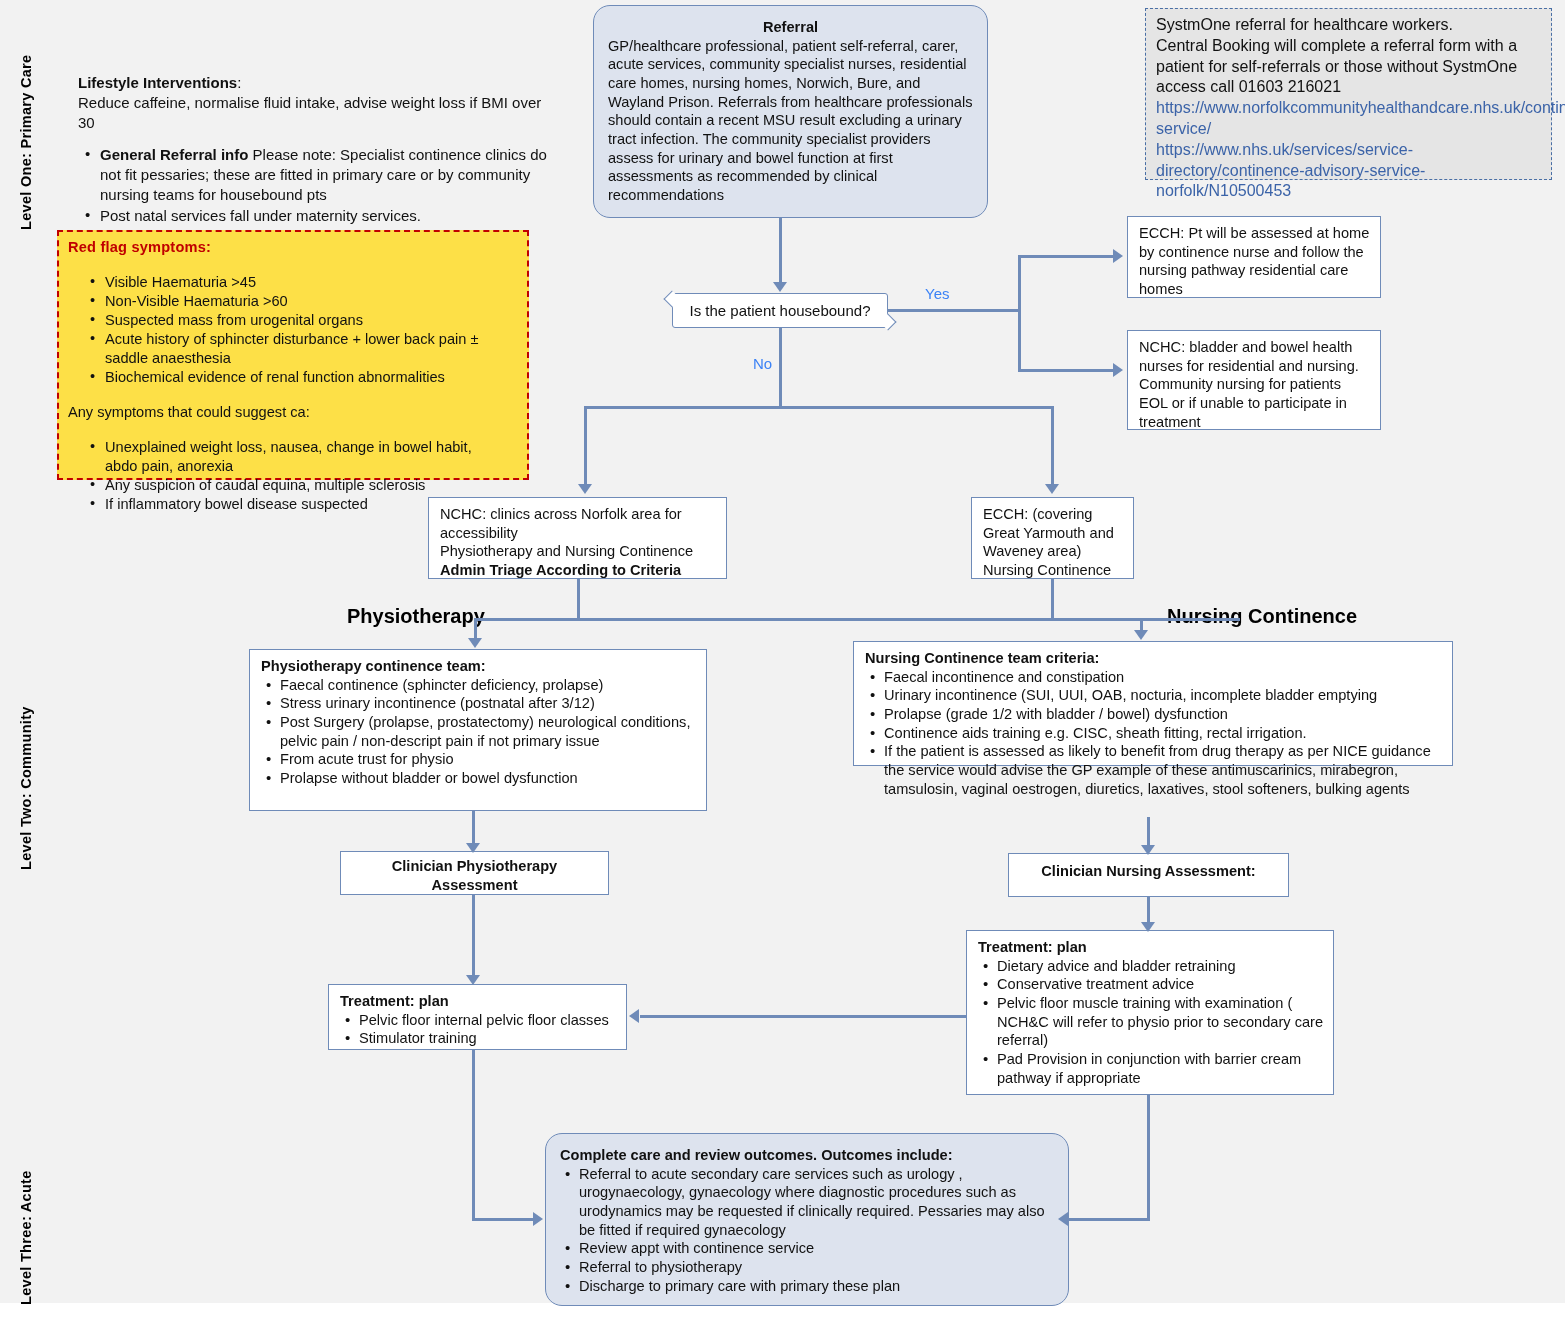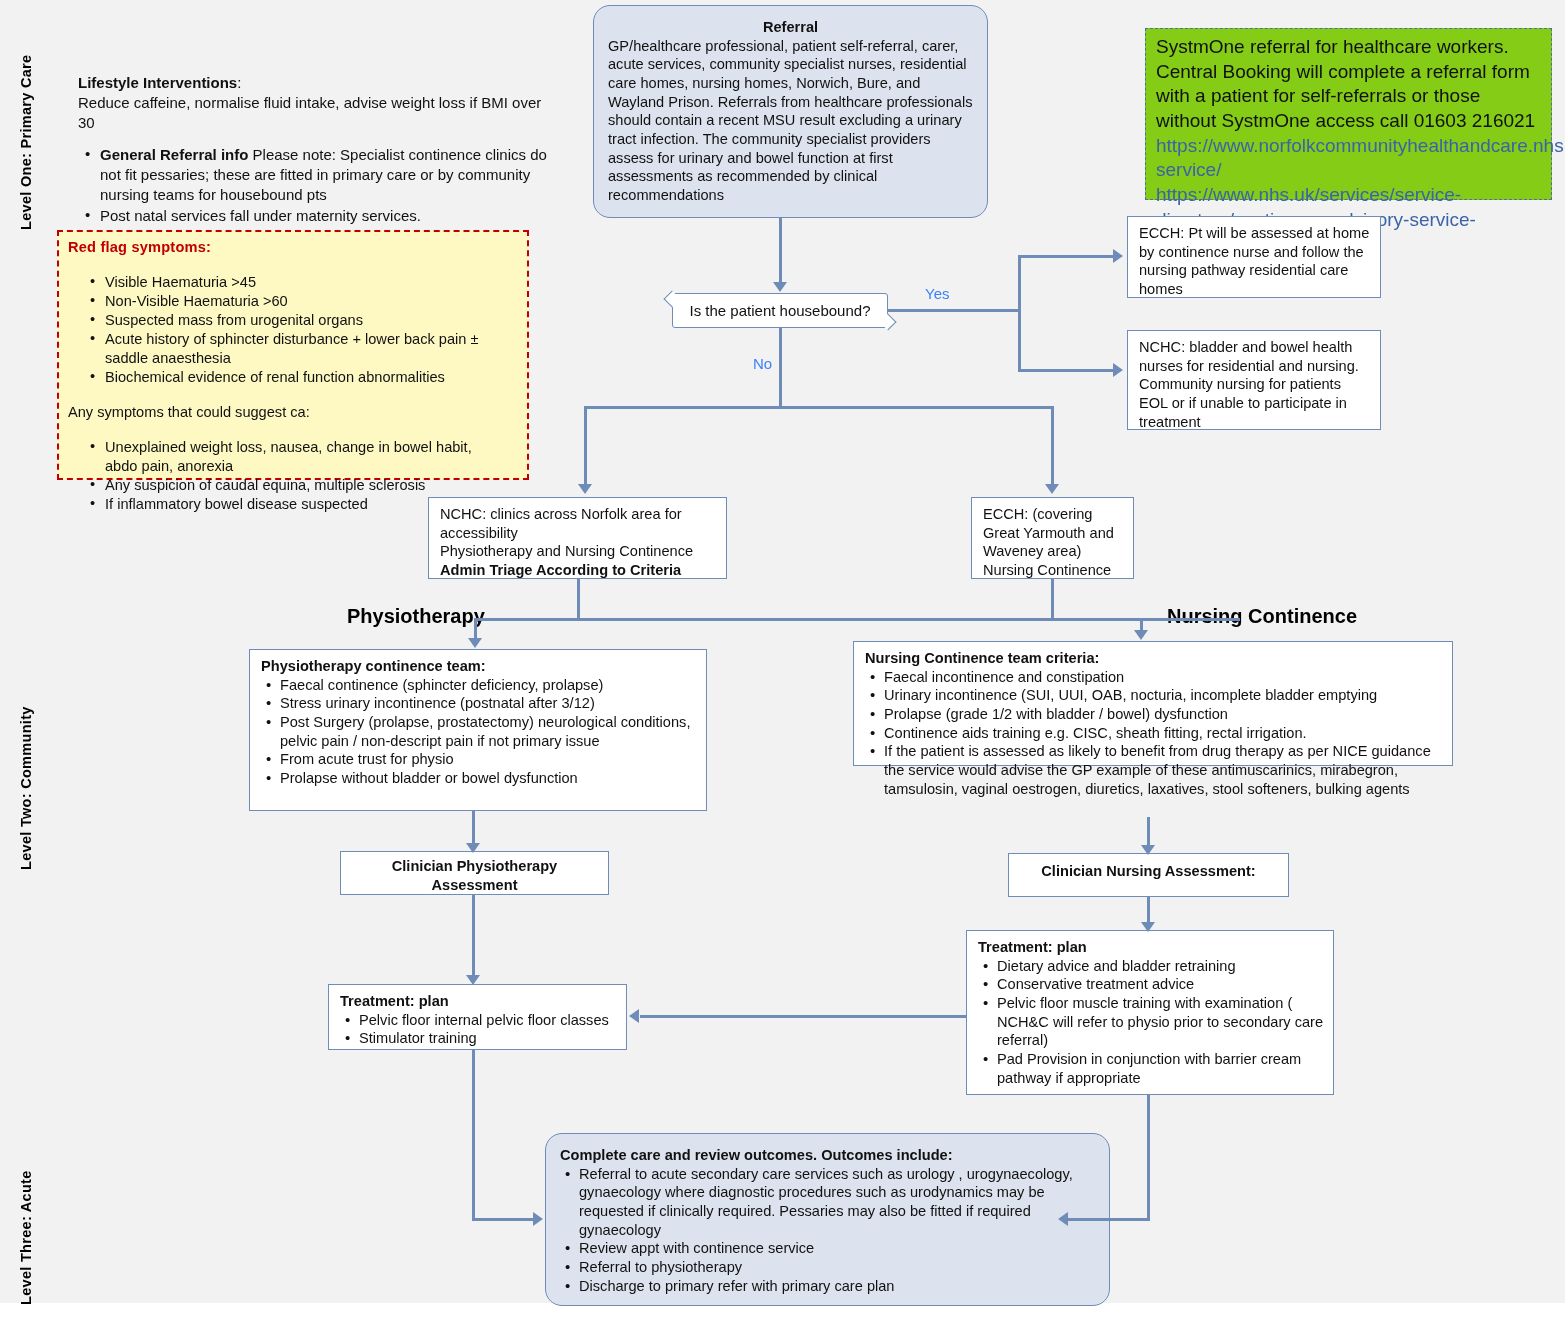--- a/index.html
+++ b/index.html
@@ -32,36 +32,35 @@
   }
   .node li:before{
     content:"\2022";position:absolute;left:5px;top:-1px;font-size:15px;
   }
   .ctr{text-align:center;}
 
   
   .dashbox{
     position:absolute;box-sizing:border-box;
     border:2.2px dashed #c00000;
-    background:#fef9c3;
+    background:#fde047;
     font-size:14.6px;line-height:1.30;color:#111;
     padding:6px 8px 6px 9px;
   }
   .dashbox .hdr{font-weight:bold;color:#c00000;letter-spacing:.2px;}
   .dashbox ul{margin:16px;padding:0;list-style:none;}
   .dashbox li{position:relative;padding-left:21px;}
   .dashbox li:before{content:"\2022";position:absolute;left:6px;top:-1px;}
 
   .dashblue{
     position:absolute;box-sizing:border-box;
     border:1.8px dashed #4a6fa5;
-    background:#84cc16;
-    font-size:19px;line-height:1.30;color:#111;
+    background:#e5e5e5;
+    font-size:16px;line-height:1.30;color:#111;
     padding:6px 10px;
-    margin-top:20px;
   }
   .link{color:#3b63a8;}
 
   
   .freetext{position:absolute;font-size:15px;line-height:1.33;color:#111;}
   .freetext b{font-weight:bold;}
   .freetext ul{margin:0;padding:0;list-style:none;}
   .freetext li{position:relative;padding-left:22px;margin-top:1px;}
   .freetext li:before{content:"\2022";position:absolute;left:7px;top:-1px;}
 
@@ -213,27 +212,27 @@
 <div class="node" style="left:966px;top:930px;width:368px;height:165px;">
   <div class="hdr">Treatment: plan</div>
   <ul>
     <li>Dietary advice and bladder retraining</li>
     <li>Conservative treatment advice</li>
     <li>Pelvic floor muscle training with examination ( NCH&amp;C will refer to physio prior to secondary care referral)</li>
     <li>Pad Provision in conjunction with barrier cream pathway if appropriate</li>
   </ul>
 </div>
 
-<div class="node round shaded" style="left:545px;top:1133px;width:565px;height:173px;padding:12px 14px;">
+<div class="node round shaded" style="left:545px;top:1133px;width:524px;height:173px;padding:12px 14px;">
   <div class="hdr">Complete care and review outcomes. Outcomes include:</div>
   <ul>
     <li>Referral to acute secondary  care services such as urology , urogynaecology, gynaecology   where diagnostic procedures such as urodynamics may be requested if clinically required. Pessaries may also be fitted if required gynaecology</li>
     <li>Review appt with continence service</li>
     <li>Referral to physiotherapy</li>
-    <li>Discharge to primary refer  with primary care plan</li>
+    <li>Discharge to primary care  with primary these plan</li>
   </ul>
 </div>
 
 <div class="ln lnv" style="left:779px;top:218px;height:65px;"></div>
 <div class="arrow ar-down" style="left:773px;top:282px;"></div>
 
 <div class="ln lnh" style="left:888px;top:309px;width:132px;"></div>
 <div class="ln lnv" style="left:1018px;top:255px;height:56px;"></div>
 <div class="ln lnh" style="left:1018px;top:255px;width:96px;"></div>
 <div class="arrow ar-right" style="left:1113px;top:249px;"></div>

